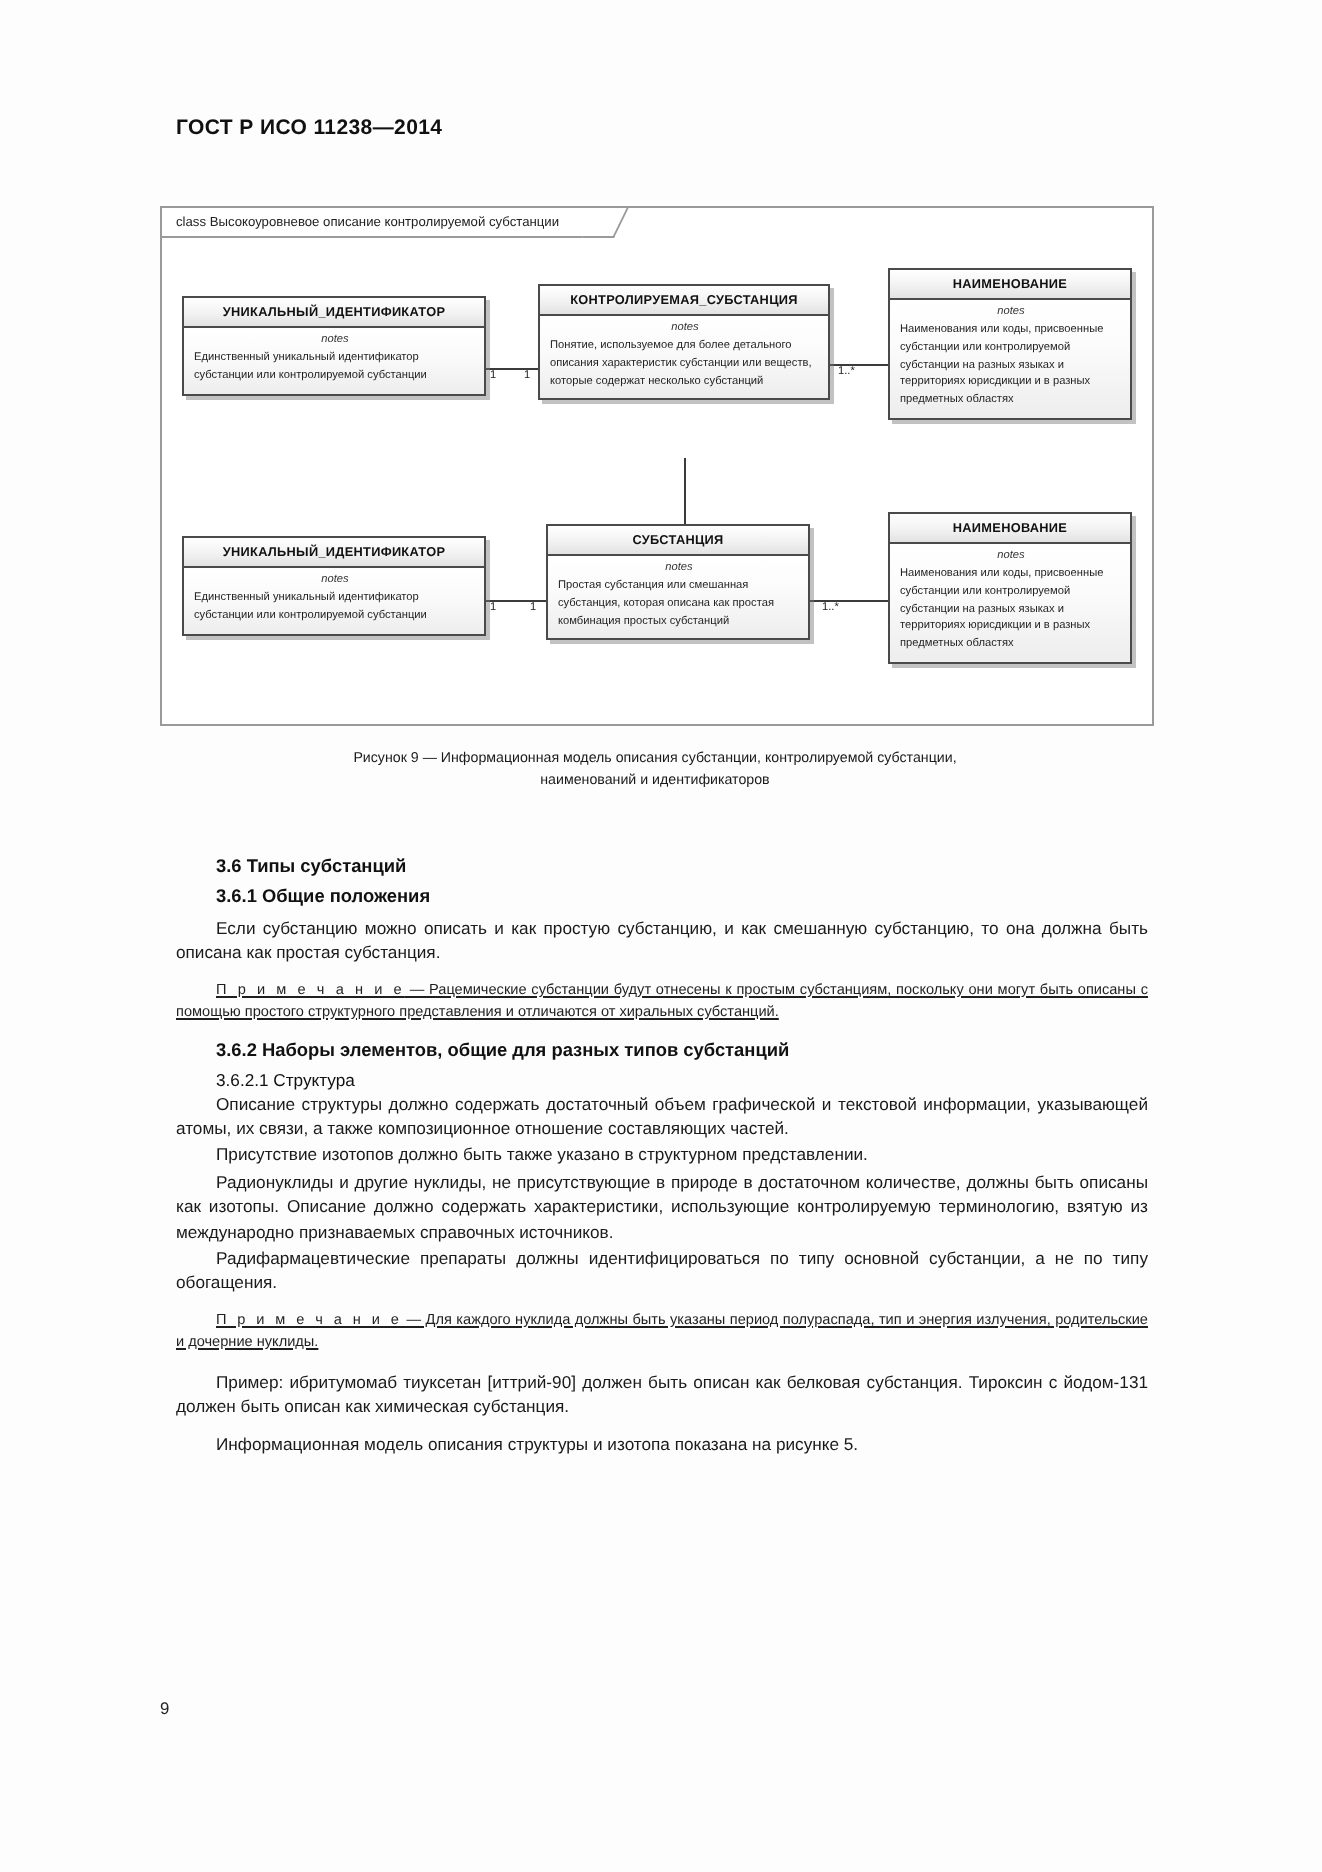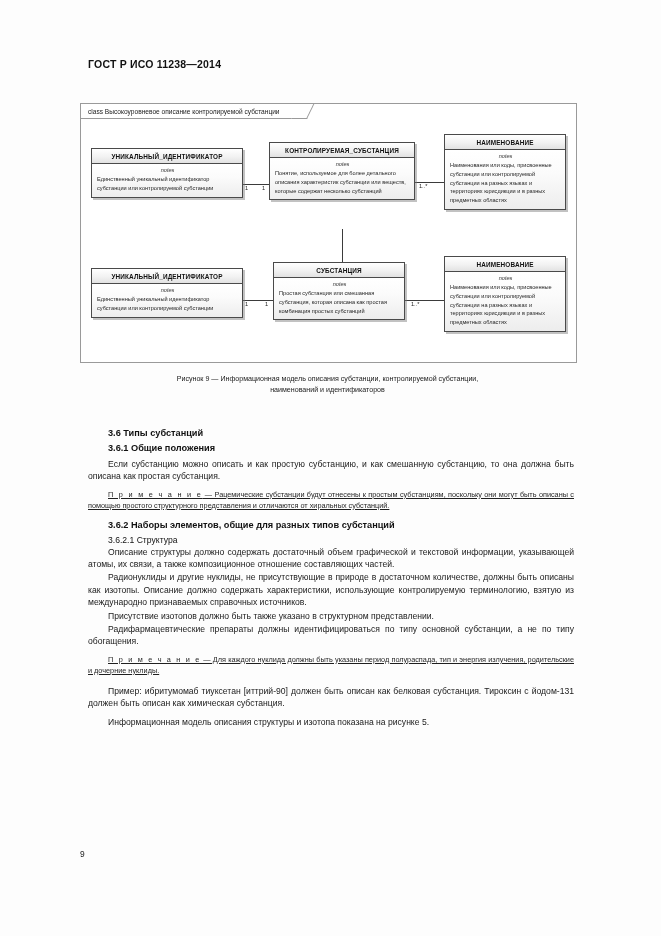--- a/index.html
+++ b/index.html
@@ -284,22 +284,22 @@
     <div class="h2">3.6  Типы субстанций</div>
     <div class="h3">3.6.1  Общие положения</div>
     <p class="body">Если субстанцию можно описать и как простую субстанцию, и как смешанную субстанцию, то она должна быть описана как простая субстанция.</p>
 
     <p class="note"><span class="sp">П р и м е ч а н и е</span><span> — Рацемические субстанции будут отнесены к простым субстанциям, поскольку они могут быть описаны с помощью простого структурного представления и отличаются от хиральных субстанций.</span></p>
 
     <div class="h3">3.6.2  Наборы элементов, общие для разных типов субстанций</div>
     <div class="h4">3.6.2.1  Структура</div>
     <p class="body">Описание структуры должно содержать достаточный объем графической и текстовой информации, указывающей атомы, их связи, а также композиционное отношение составляющих частей.</p>
 
+    <p class="body nojust">Присутствие изотопов должно быть также указано в структурном представлении.</p>
     <p class="body">Радионуклиды и другие нуклиды, не присутствующие в природе в достаточном количестве, должны быть описаны как изотопы. Описание должно содержать характеристики, использующие контролируемую терминологию, взятую из международно признаваемых справочных источников.</p>
-    <p class="body nojust">Присутствие изотопов должно быть также указано в структурном представлении.</p>
     <p class="body">Радифармацевтические препараты должны идентифицироваться по типу основной субстанции, а не по типу обогащения.</p>
 
     <p class="note"><span class="sp">П р и м е ч а н и е</span><span> — Для каждого нуклида должны быть указаны период полураспада, тип и энергия излучения, родительские и дочерние нуклиды.</span></p>
 
     <p class="body">Пример: ибритумомаб тиуксетан [иттрий-90] должен быть описан как белковая субстанция. Тироксин с йодом-131 должен быть описан как химическая субстанция.</p>
     <div class="gap-s"></div>
     <p class="body nojust">Информационная модель описания структуры и изотопа показана на рисунке 5.</p>
   </div>
 
   <div class="page-num">9</div>

